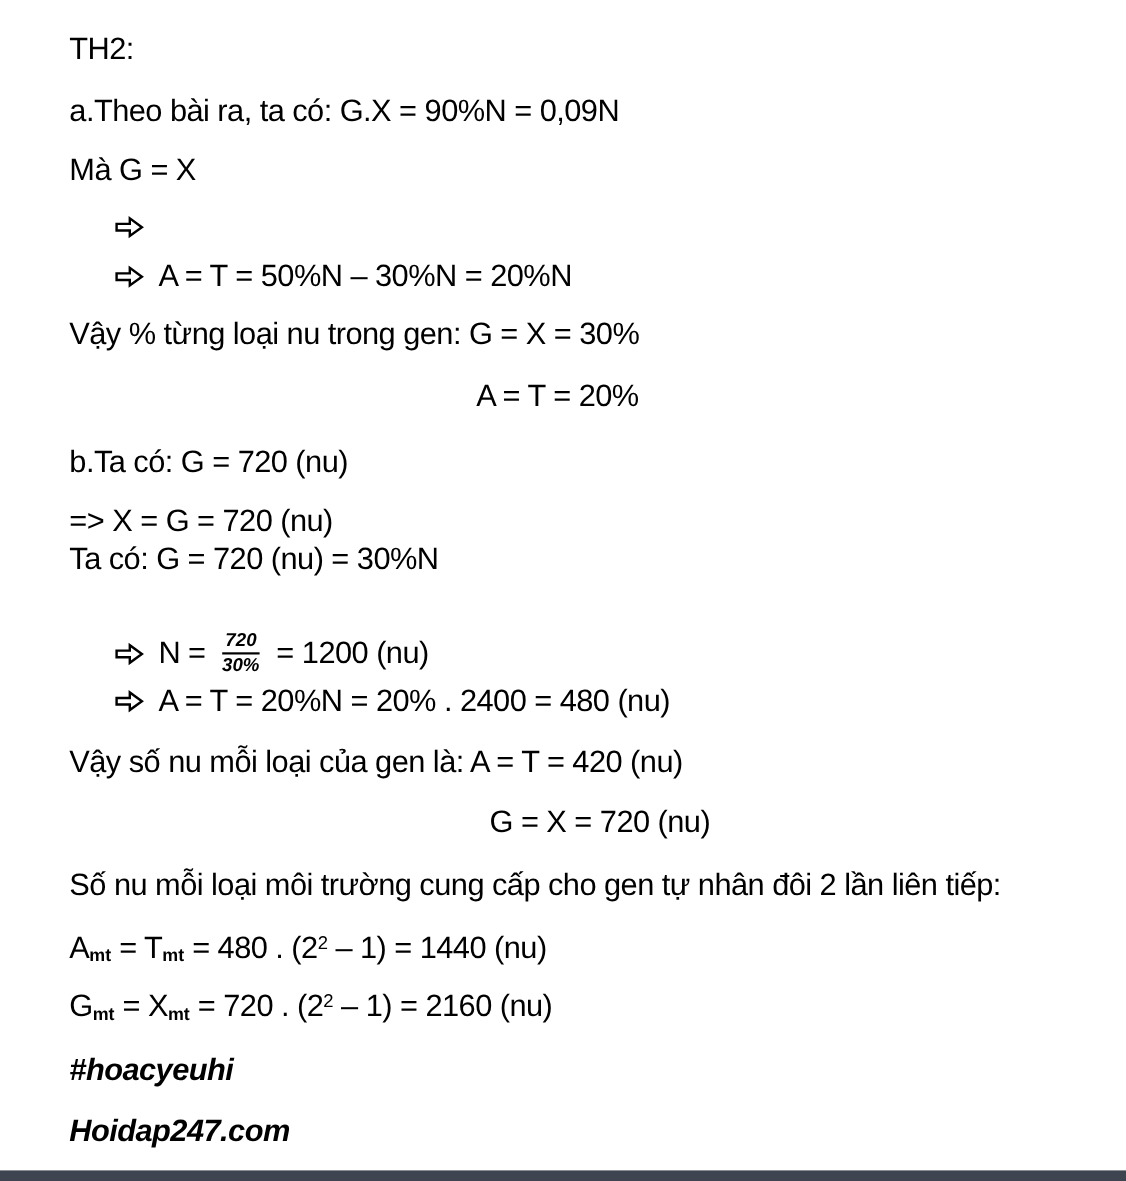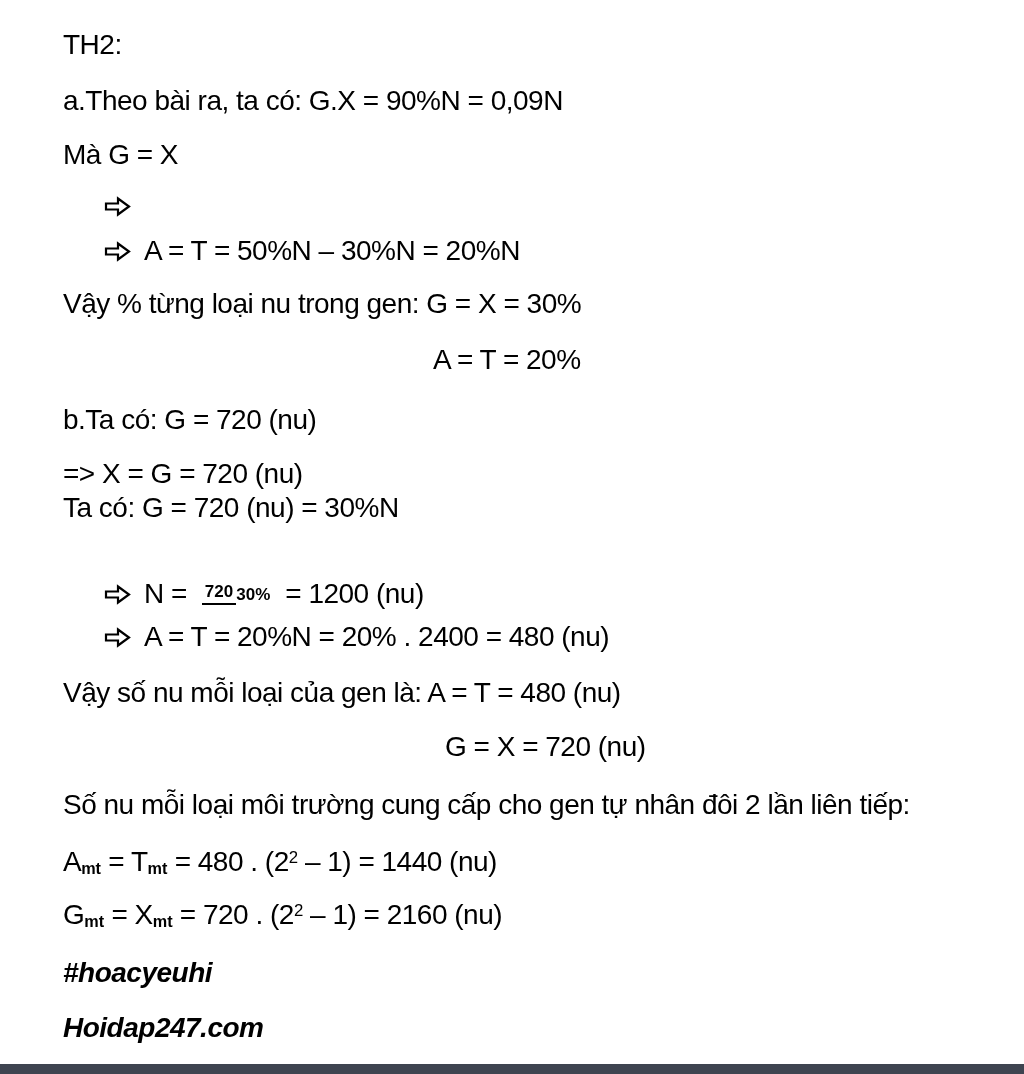--- a/index.html
+++ b/index.html
@@ -29,27 +29,28 @@
     align-items: center;
     gap: 13px;
   }
   .arrow-icon { display: inline-flex; }
   .arrow-icon svg { display: block; }
   .frac-line {
     height: 58px;
   }
   .frac {
     display: inline-flex;
-    flex-direction: row;
-    align-items: flex-end;
+    flex-direction: column;
+    align-items: flex-start;
     font-size: 17px;
     font-weight: bold;
     line-height: 1.1;
     letter-spacing: 0;
     margin: 0 2px;
+    font-style: italic;
   }
   .frac-num {
     border-bottom: 2px solid #000;
     padding: 0 3px 1px 3px;
   }
   .frac-den { padding-top: 1px; }
   sub.mt {
     font-size: 0.58em;
     font-weight: bold;
     line-height: 0;
@@ -98,21 +99,21 @@
 <div class="line" style="top:491px">Ta có: G = 720 (nu) = 30%N</div>
 
 <div class="line arrow-line frac-line" style="top:565px"><span class="arrow-icon"><svg width="27" height="21" viewBox="0 0 27 21">
         <path d="M2 7.5 H14 V2.5 L25 10.5 L14 18.5 V13.5 H2 Z" fill="#ffffff" stroke="#000000" stroke-width="2.2"></path>
       </svg></span><span>N =</span><span class="frac"><span class="frac-num">720</span><span class="frac-den">30%</span></span><span>= 1200 (nu)</span></div>
 
 <div class="line arrow-line" style="top:620px"><span class="arrow-icon"><svg width="27" height="21" viewBox="0 0 27 21">
         <path d="M2 7.5 H14 V2.5 L25 10.5 L14 18.5 V13.5 H2 Z" fill="#ffffff" stroke="#000000" stroke-width="2.2"></path>
       </svg></span><span>A = T = 20%N = 20% . 2400 = 480 (nu)</span></div>
 
-<div class="line" style="top:676px">Vậy số nu mỗi loại của gen là: A = T = 480 (nu)</div>
+<div class="line" style="top:676px">Vậy số nu mỗi loại của gen là: A = T = 420 (nu)</div>
 <div class="line" style="top:730px; left:445px">G = X = 720 (nu)</div>
 
 <div class="line" style="top:788px">Số nu mỗi loại môi trường cung cấp cho gen tự nhân đôi 2 lần liên tiếp:</div>
 
 <div class="line" style="top:845px"><span>A</span><sub class="mt">mt</sub><span> = T</span><sub class="mt">mt</sub><span> = 480 . (2</span><sup class="sq">2</sup><span> – 1) = 1440 (nu)</span></div>
 
 <div class="line" style="top:898px"><span>G</span><sub class="mt">mt</sub><span> = X</span><sub class="mt">mt</sub><span> = 720 . (2</span><sup class="sq">2</sup><span> – 1) = 2160 (nu)</span></div>
 
 <div class="line footer-line" style="top:956px">#hoacyeuhi</div>
 <div class="line footer-line" style="top:1011px">Hoidap247.com</div>

